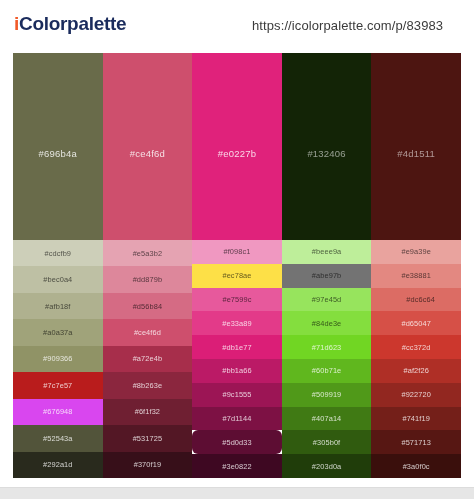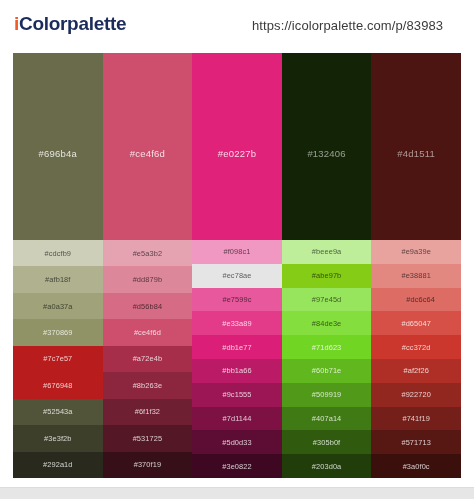--- a/index.html
+++ b/index.html
@@ -140,41 +140,41 @@
     <div class="main-swatch dark" style="background: rgb(77, 21, 17);">
       <span class="hexlabel">#4d1511</span>
     </div>
   </div>
 
 <div class="grid-wrap">
     <div class="grid-col">
       <div class="grid-cell darktext" style="background: rgb(205, 207, 185);">
         <span class="hexlabel">#cdcfb9</span>
       </div>
+      <div class="grid-cell darktext" style="background: rgb(190, 192, 164);">
+        <span class="hexlabel">#bec0a4</span>
+      </div>
       <div class="grid-cell darktext" style="background: rgb(175, 177, 143);">
         <span class="hexlabel">#afb18f</span>
       </div>
       <div class="grid-cell darktext" style="background: rgb(160, 163, 122);">
         <span class="hexlabel">#a0a37a</span>
       </div>
       <div class="grid-cell lighttext" style="background: rgb(144, 147, 102);">
-        <span class="hexlabel">#370869</span>
+        <span class="hexlabel">#909366</span>
       </div>
       <div class="grid-cell lighttext" style="background: #b91c1c;">
         <span class="hexlabel">#7c7e57</span>
       </div>
-      <div class="grid-cell lighttext" style="background: #b91c1c;">
+      <div class="grid-cell lighttext" style="background: #d946ef;">
         <span class="hexlabel">#676948</span>
       </div>
       <div class="grid-cell lighttext" style="background: rgb(82, 84, 58);">
         <span class="hexlabel">#52543a</span>
       </div>
-      <div class="grid-cell lighttext" style="background: rgb(62, 63, 43);">
-        <span class="hexlabel">#3e3f2b</span>
-      </div>
       <div class="grid-cell lighttext" style="background: rgb(41, 42, 29);">
         <span class="hexlabel">#292a1d</span>
       </div>
     </div>
     <div class="grid-col">
       <div class="grid-cell darktext" style="background: rgb(229, 163, 178);">
         <span class="hexlabel">#e5a3b2</span>
       </div>
       <div class="grid-cell darktext" style="background: rgb(221, 135, 155);">
         <span class="hexlabel">#dd879b</span>
@@ -198,53 +198,53 @@
         <span class="hexlabel">#531725</span>
       </div>
       <div class="grid-cell lighttext" style="background: rgb(55, 15, 25);">
         <span class="hexlabel">#370f19</span>
       </div>
     </div>
     <div class="grid-col">
       <div class="grid-cell darktext" style="background: rgb(240, 152, 193);">
         <span class="hexlabel">#f098c1</span>
       </div>
-      <div class="grid-cell darktext" style="background: #e5e5e5;">
+      <div class="grid-cell darktext" style="background: #fde047;">
         <span class="hexlabel">#ec78ae</span>
       </div>
       <div class="grid-cell darktext" style="background: rgb(231, 89, 156);">
         <span class="hexlabel">#e7599c</span>
       </div>
       <div class="grid-cell lighttext" style="background: rgb(227, 58, 137);">
         <span class="hexlabel">#e33a89</span>
       </div>
       <div class="grid-cell lighttext" style="background: rgb(219, 30, 119);">
         <span class="hexlabel">#db1e77</span>
       </div>
       <div class="grid-cell lighttext" style="background: rgb(187, 26, 102);">
         <span class="hexlabel">#bb1a66</span>
       </div>
       <div class="grid-cell lighttext" style="background: rgb(156, 21, 85);">
         <span class="hexlabel">#9c1555</span>
       </div>
       <div class="grid-cell lighttext" style="background: rgb(125, 17, 68);">
         <span class="hexlabel">#7d1144</span>
       </div>
-      <div class="grid-cell lighttext" style="background: rgb(93, 13, 51);">
+      <div class="grid-cell lighttext" style="background: rgb(93, 13, 51); border-radius: 6px;">
         <span class="hexlabel">#5d0d33</span>
       </div>
       <div class="grid-cell lighttext" style="background: rgb(62, 8, 34);">
         <span class="hexlabel">#3e0822</span>
       </div>
     </div>
     <div class="grid-col">
       <div class="grid-cell darktext" style="background: rgb(190, 238, 154);">
         <span class="hexlabel">#beee9a</span>
       </div>
-      <div class="grid-cell darktext" style="background: #84cc16;">
+      <div class="grid-cell darktext" style="background: #737373;">
         <span class="hexlabel">#abe97b</span>
       </div>
       <div class="grid-cell darktext" style="background: rgb(151, 228, 93);">
         <span class="hexlabel">#97e45d</span>
       </div>
       <div class="grid-cell darktext" style="background: rgb(132, 222, 62);">
         <span class="hexlabel">#84de3e</span>
       </div>
       <div class="grid-cell lighttext" style="background: rgb(113, 214, 35);">
         <span class="hexlabel">#71d623</span>

